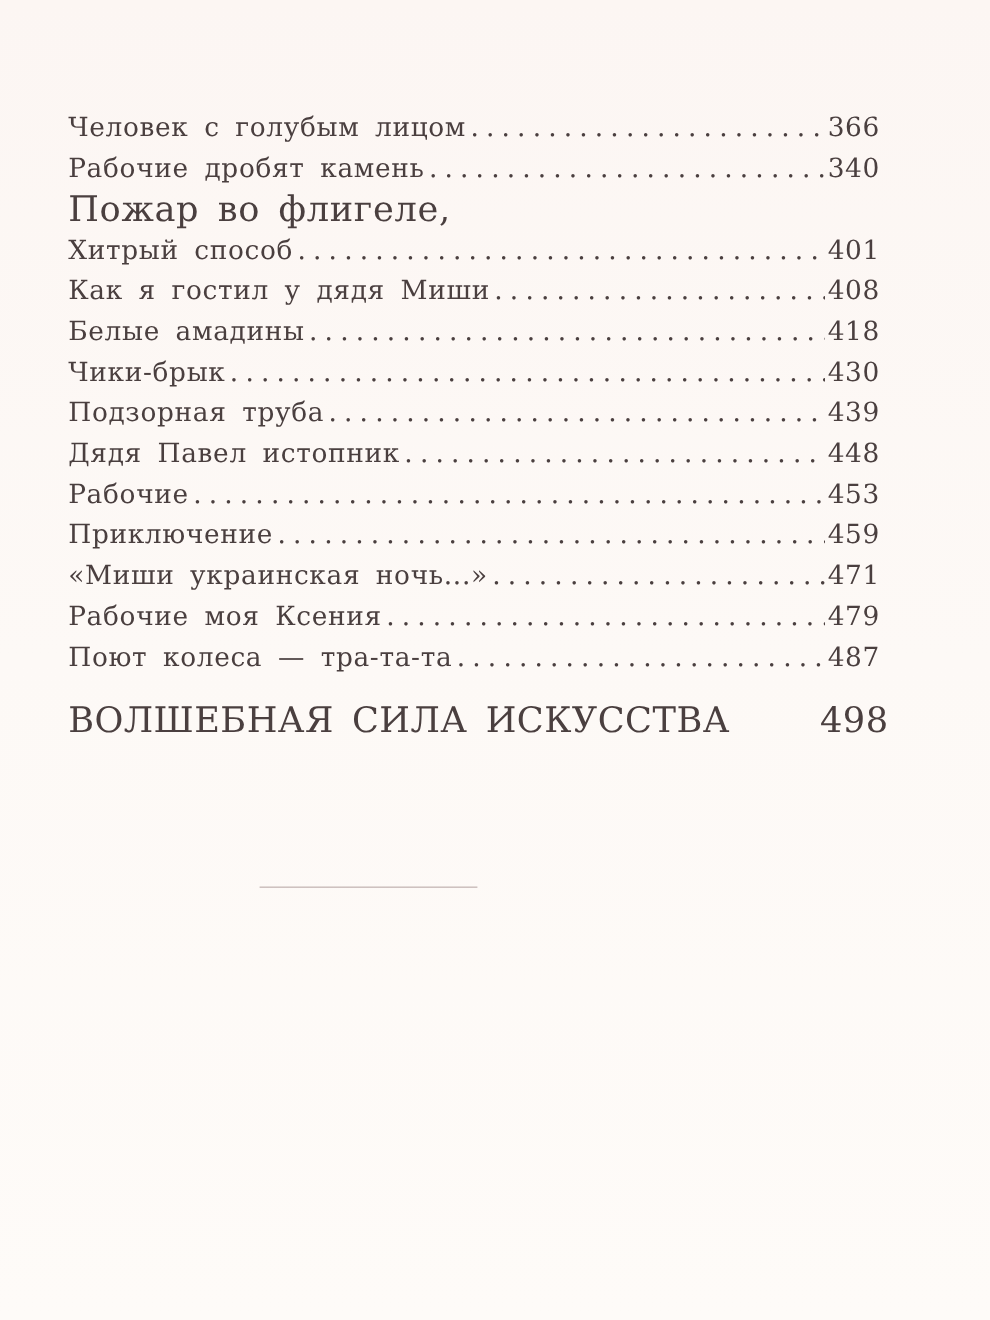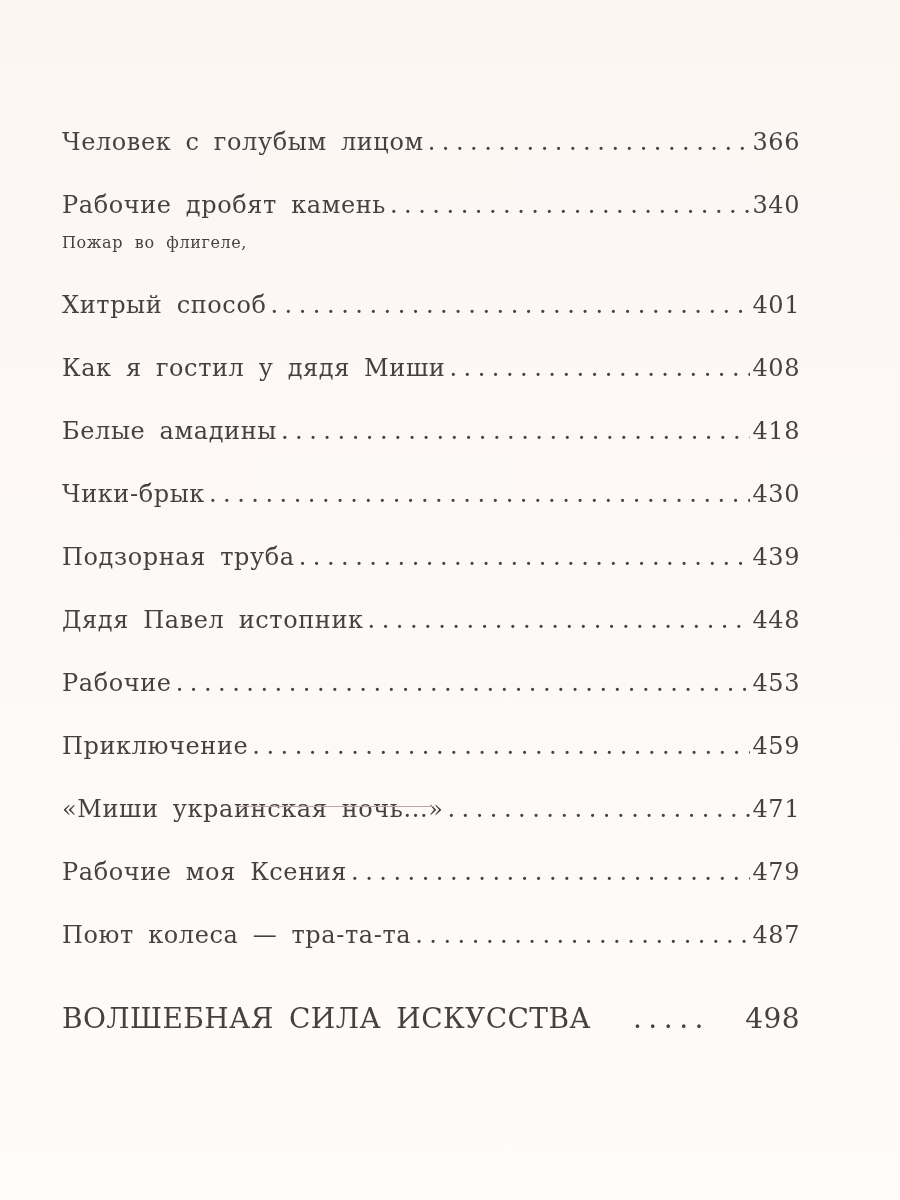--- a/index.html
+++ b/index.html
@@ -45,32 +45,31 @@
       white-space: nowrap;
       letter-spacing: 6.5px;
       margin: 0 2px 0 4px;
     }
     .entry .leader::after {
       content: "..................................................................................................................................";
     }
     .entry .page-num {
       flex: 0 0 auto;
       white-space: nowrap;
-      margin-top: 26px;
     }
     .entry-multi .line1 {
-      font-size: 16px;
+      font-size: 32px;
       line-height: 37px;
       letter-spacing: 0.6px;
       word-spacing: 6px;
       white-space: nowrap;
     }
     .section {
       margin-top: 20px;
-      font-size: 28px;
+      font-size: 32px;
       letter-spacing: 0.4px;
       word-spacing: 6px;
       gap: 38px;
     }
     .rule {
       position: absolute;
       left: 236px;
       top: 806px;
       width: 198px;
       height: 0;

